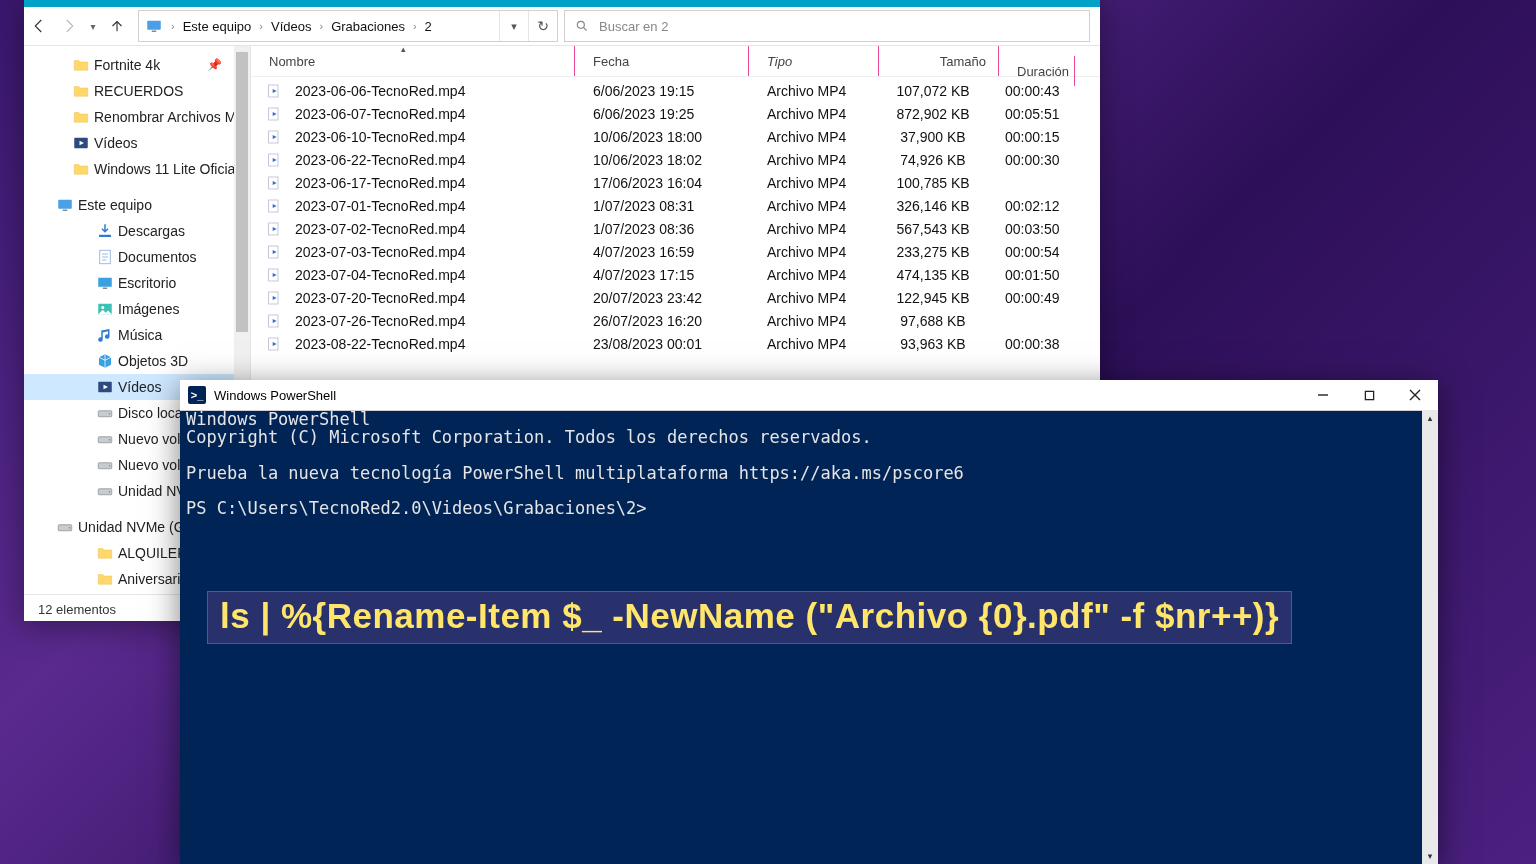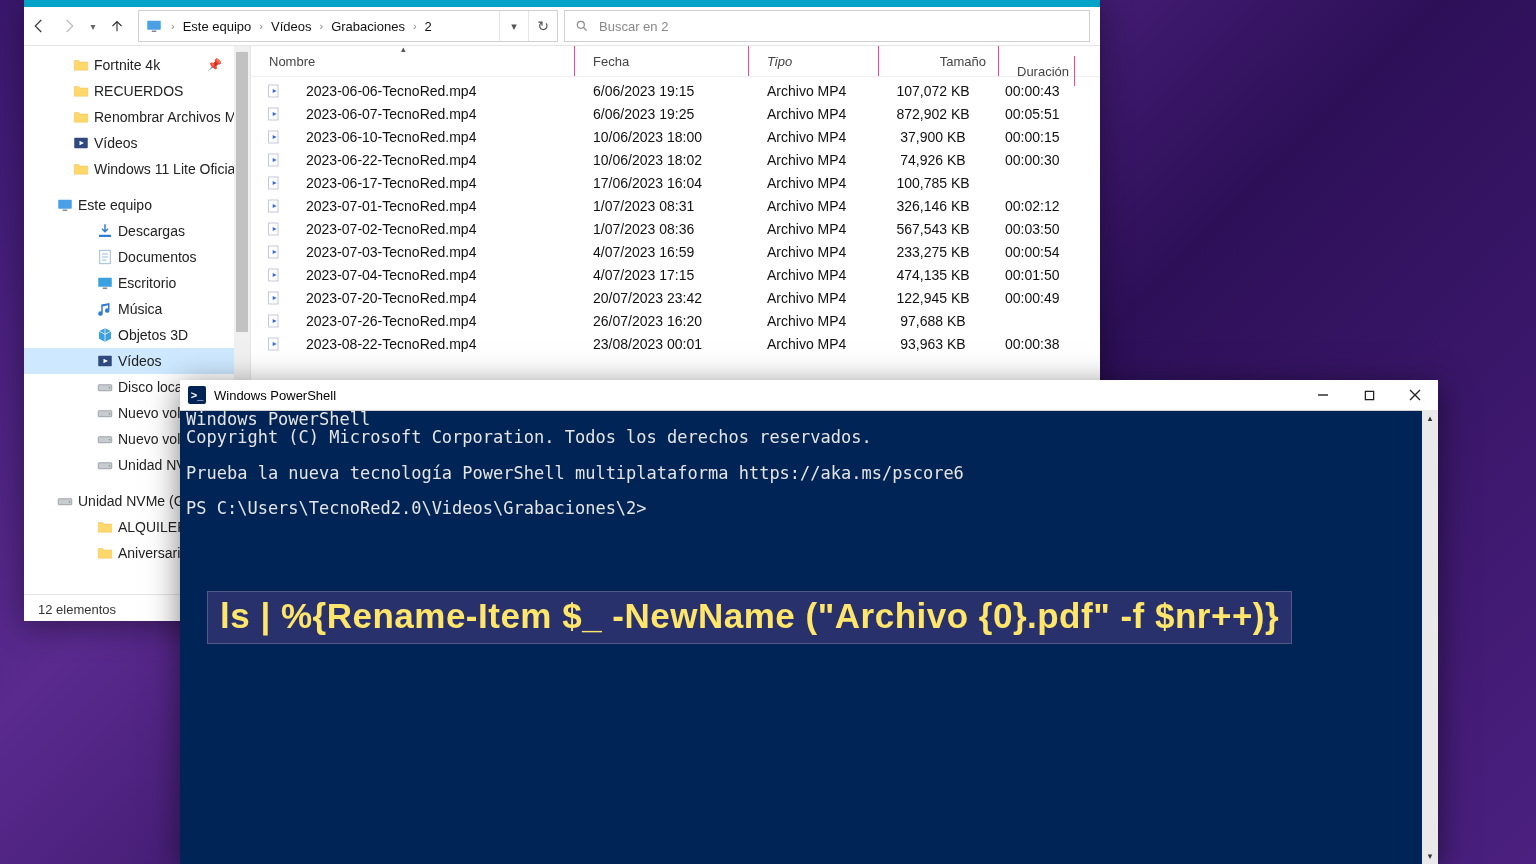--- a/index.html
+++ b/index.html
@@ -39,21 +39,21 @@
   .cols{display:flex;align-items:center;height:30px;border-bottom:1px solid #eee;color:#444;font-size:13px;}
   .col{padding-left:18px;box-sizing:border-box;border-right:1px solid #ec4899;display:flex;align-items:center;height:100%;}
   .col.name{width:324px;} .col.date{width:174px;} .col.type{width:130px;font-style:italic;}
   .col.size{width:120px;justify-content:flex-end;padding-right:12px;padding-left:0;}
   .col.dur{width:76px;margin-top:20px;}
   .sort-ind{position:absolute;left:150px;top:-2px;color:#555;font-size:9px;}
 
   .rows{padding-top:2px;}
   .row{display:flex;align-items:center;height:23px;font-size:14px;color:#111;}
   .cell{box-sizing:border-box;}
-  .cell.name{width:324px;padding-left:14px;display:flex;align-items:center;gap:23px;}
+  .cell.name{width:324px;padding-left:14px;display:flex;align-items:center;gap:12px;}
   .cell.date{width:174px;padding-left:18px;}
   .cell.type{width:130px;padding-left:18px;}
   .cell.size{width:120px;text-align:center;padding-right:12px;}
   .cell.dur{width:76px;padding-left:6px;}
 
   .statusbar{height:28px;border-top:1px solid #e5e5e5;display:flex;align-items:center;padding-left:14px;font-size:13px;color:#333;}
 
   
   .svg-folder{fill:#ffd86b;stroke:#e6b23c;stroke-width:.5;}
   .svg-drive{fill:#c8ccd0;stroke:#8a9096;}
@@ -188,20 +188,28 @@
             </div>
             <div class="tree-row lvl2">
               <svg class="ic" viewBox="0 0 24 24">
                 <rect x="3" y="5" width="18" height="12" fill="#3aa0e0"></rect>
                 <rect x="9" y="18" width="6" height="2" fill="#888"></rect>
               </svg>
               <span>Escritorio</span>
             </div>
             <div class="tree-row lvl2">
               <svg class="ic" viewBox="0 0 24 24">
+                <rect x="3" y="5" width="18" height="14" fill="#3cc1b6"></rect>
+                <circle cx="9" cy="10" r="2" fill="#fff"></circle>
+                <path d="M3 19l6-6 4 4 3-3 5 5" fill="#fff"></path>
+              </svg>
+              <span>Imágenes</span>
+            </div>
+            <div class="tree-row lvl2">
+              <svg class="ic" viewBox="0 0 24 24">
                 <path d="M9 18a3 3 0 1 1-2-2.8V6l11-2v10a3 3 0 1 1-2-2.8V7L9 8.5" fill="#2e7dd1"></path>
               </svg>
               <span>Música</span>
             </div>
             <div class="tree-row lvl2">
               <svg class="ic" viewBox="0 0 24 24">
                 <path d="M12 3l8 4v10l-8 4-8-4V7z" fill="#3aa0e0"></path>
                 <path d="M12 3v18M4 7l8 4 8-4" stroke="#fff" fill="none"></path>
               </svg>
               <span>Objetos 3D</span>

